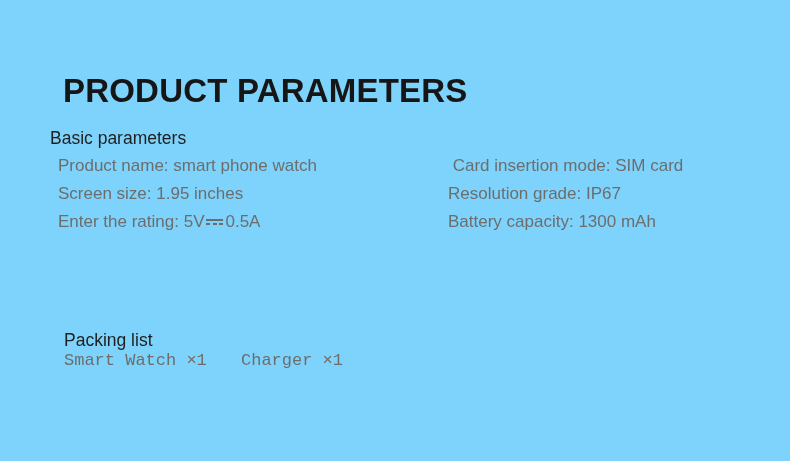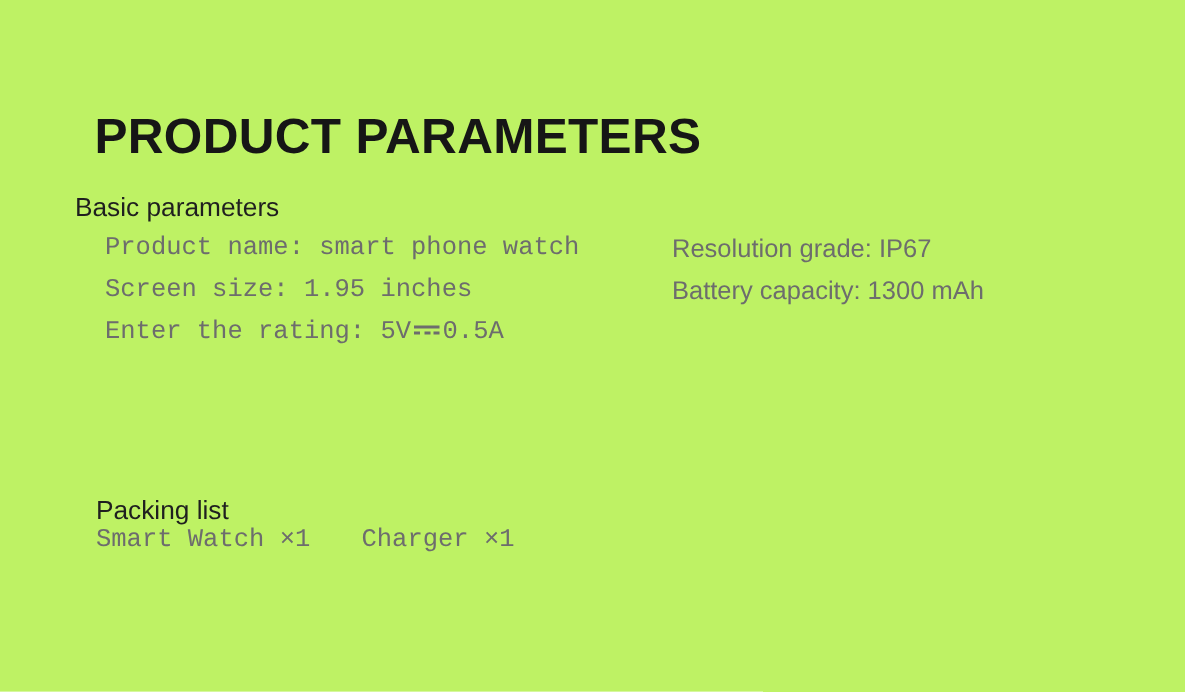--- a/index.html
+++ b/index.html
@@ -11,21 +11,21 @@
     width: 790px;
     height: 461px;
     overflow: hidden;
     font-family: "Liberation Sans", sans-serif;
     -webkit-font-smoothing: antialiased;
   }
   .page {
     position: relative;
     width: 790px;
     height: 461px;
-    background: #bef264;
+    background: #7dd3fc;
   }
 
   
   .page-title {
     position: absolute;
     left: 63px;
     top: 49px;
     font-size: 33px;
     font-weight: bold;
     letter-spacing: 0.2px;
@@ -50,21 +50,21 @@
   .spec-block {
     position: absolute;
     left: 0;
     top: 152px;
     width: 790px;
   }
   .spec-col {
     position: absolute;
     top: 0;
   }
-  .spec-col-left { left: 70px; font-family: Liberation Mono, monospace; }
+  .spec-col-left { left: 58px; }
   .spec-col-right { left: 448px; }
 
   .spec-line {
     font-size: 17px;
     color: #6d6d6d;
     line-height: 28px;
     white-space: pre;
   }
 
   
@@ -134,20 +134,21 @@
 
   <div class="spec-block">
 
     <div class="spec-col spec-col-left">
       <div class="spec-line">Product name: smart phone watch</div>
       <div class="spec-line">Screen size: 1.95 inches</div>
       <div class="spec-line"><span>Enter the rating: 5V</span><span class="dc-symbol"><span class="dc-solid"></span><span class="dc-dashes"><i></i><i></i><i></i></span></span><span>0.5A</span></div>
     </div>
 
     <div class="spec-col spec-col-right">
+      <div class="spec-line"> Card insertion mode: SIM card</div>
       <div class="spec-line">Resolution grade: IP67</div>
       <div class="spec-line">Battery capacity: 1300 mAh</div>
     </div>
 
   </div>
 
   <h2 class="section-heading" id="packing-heading">Packing list</h2>
 
   <div class="packing-block">
 

